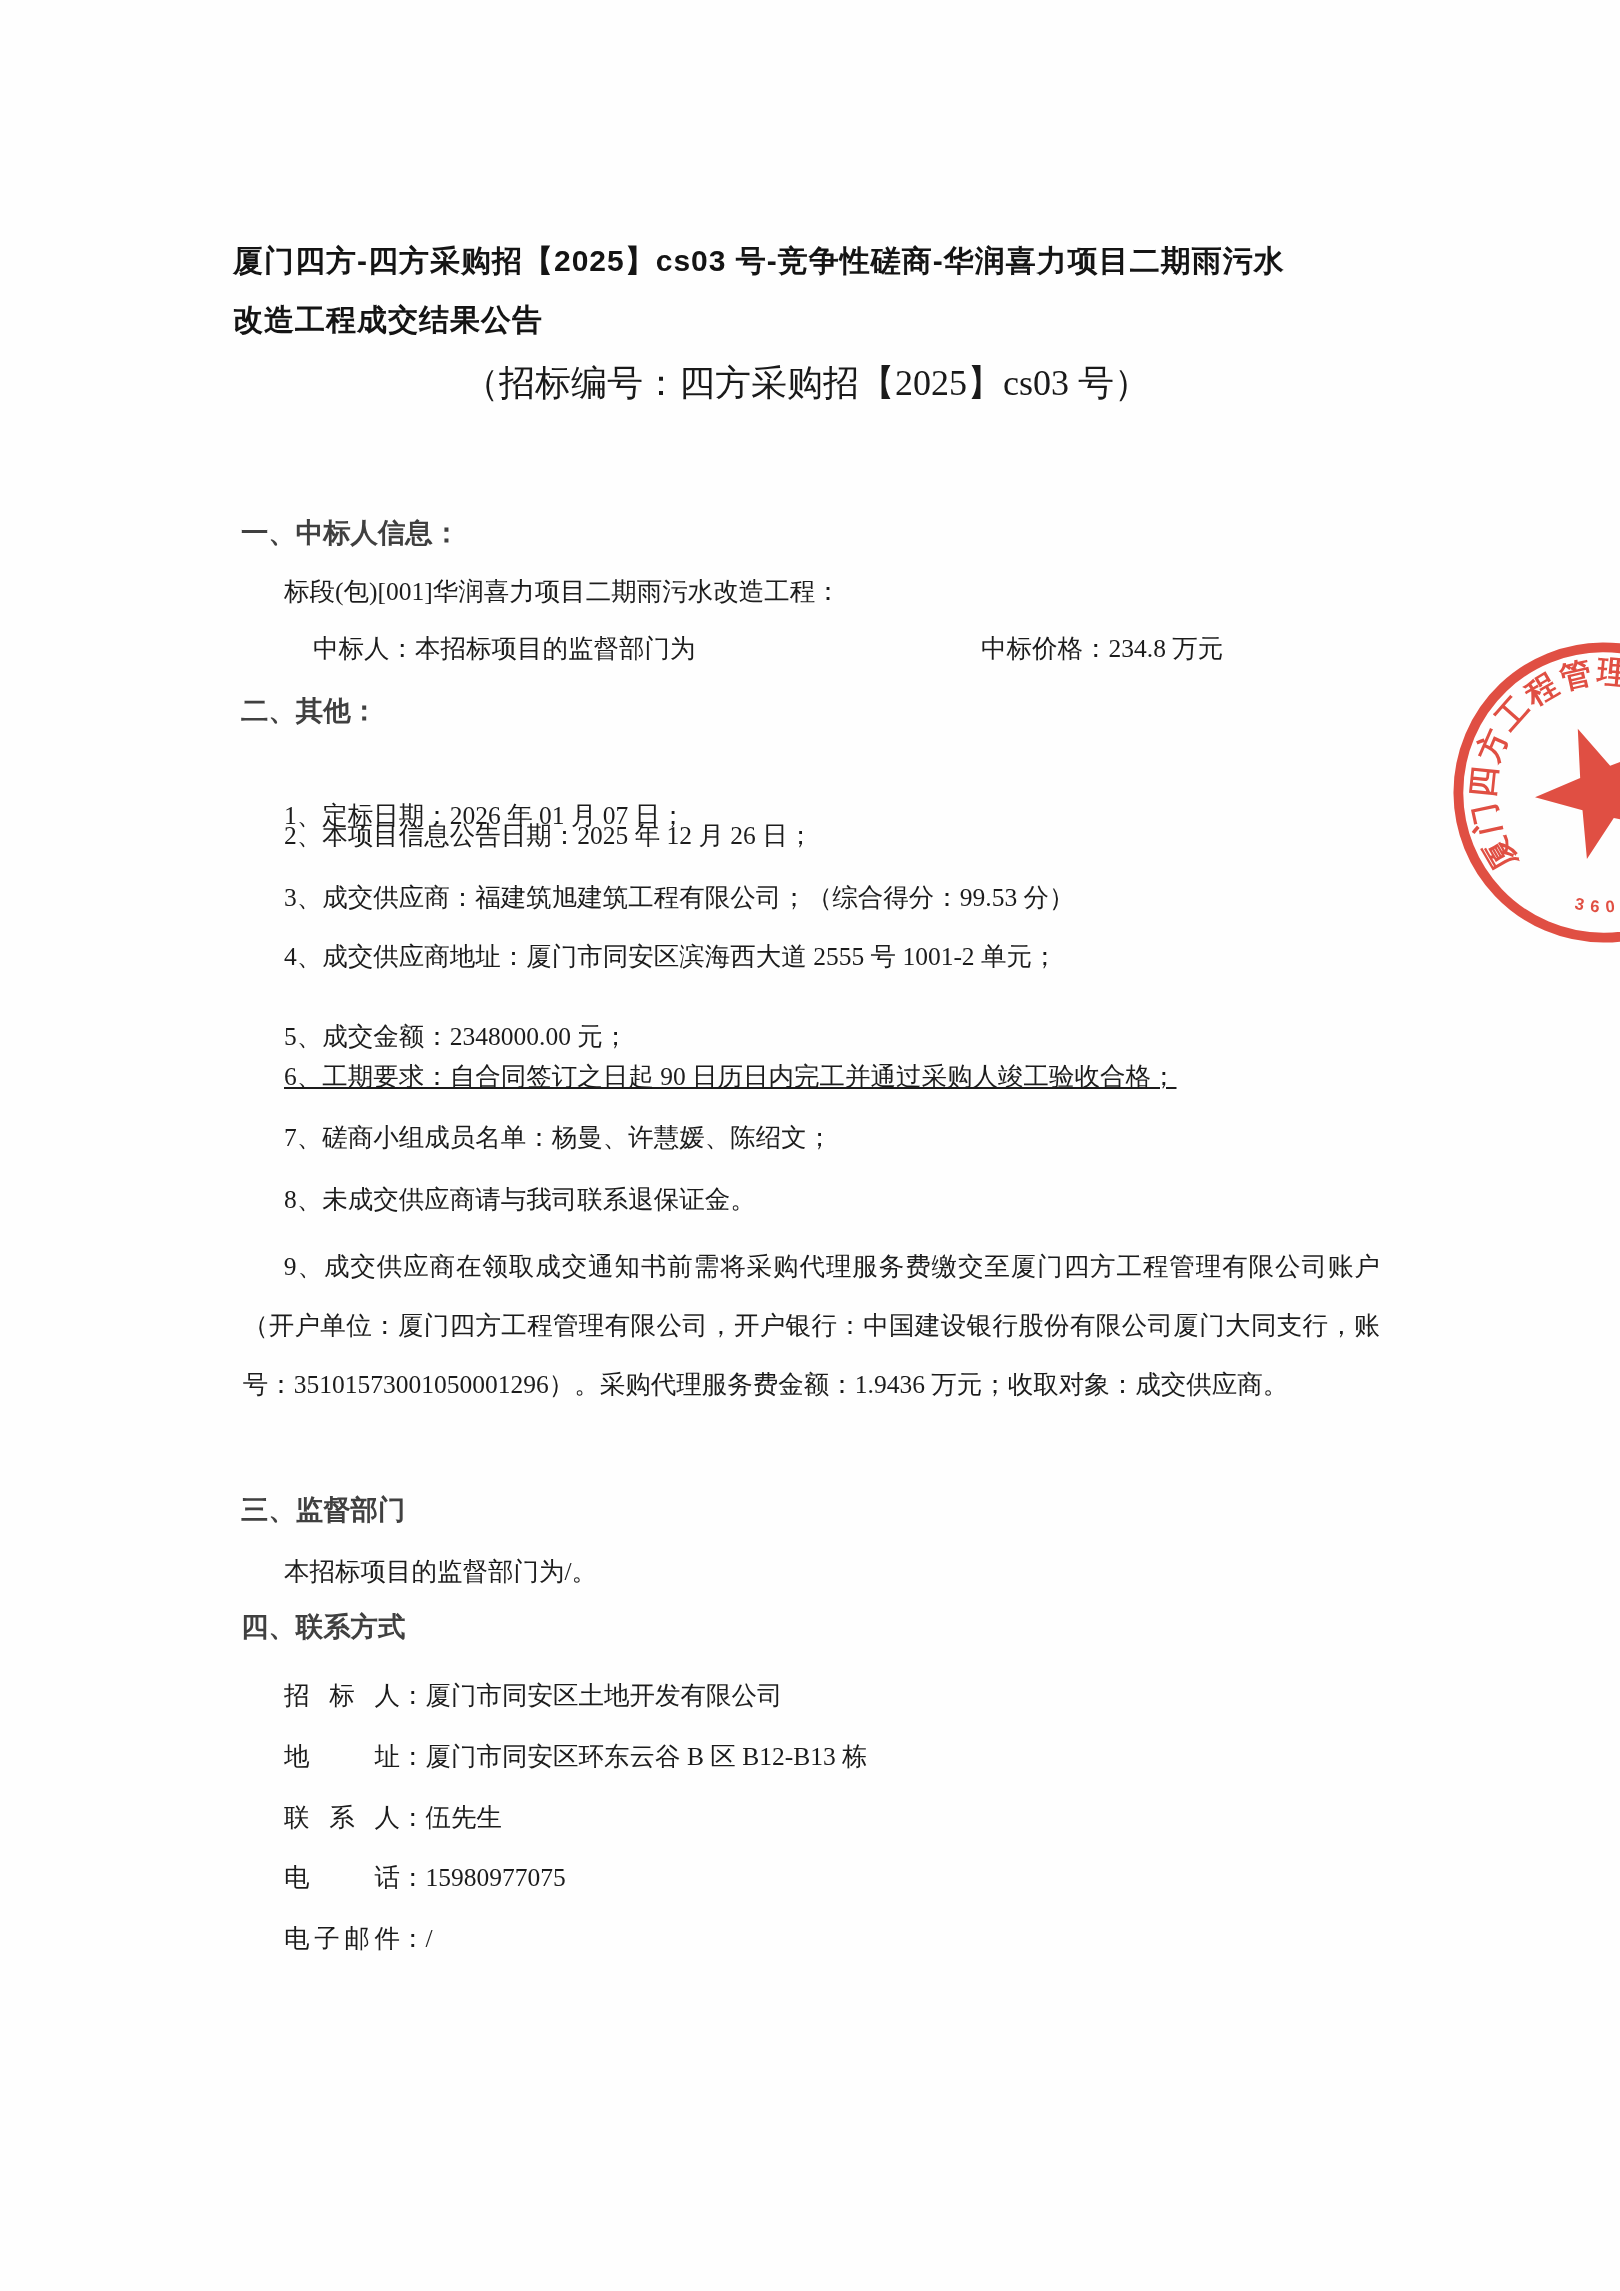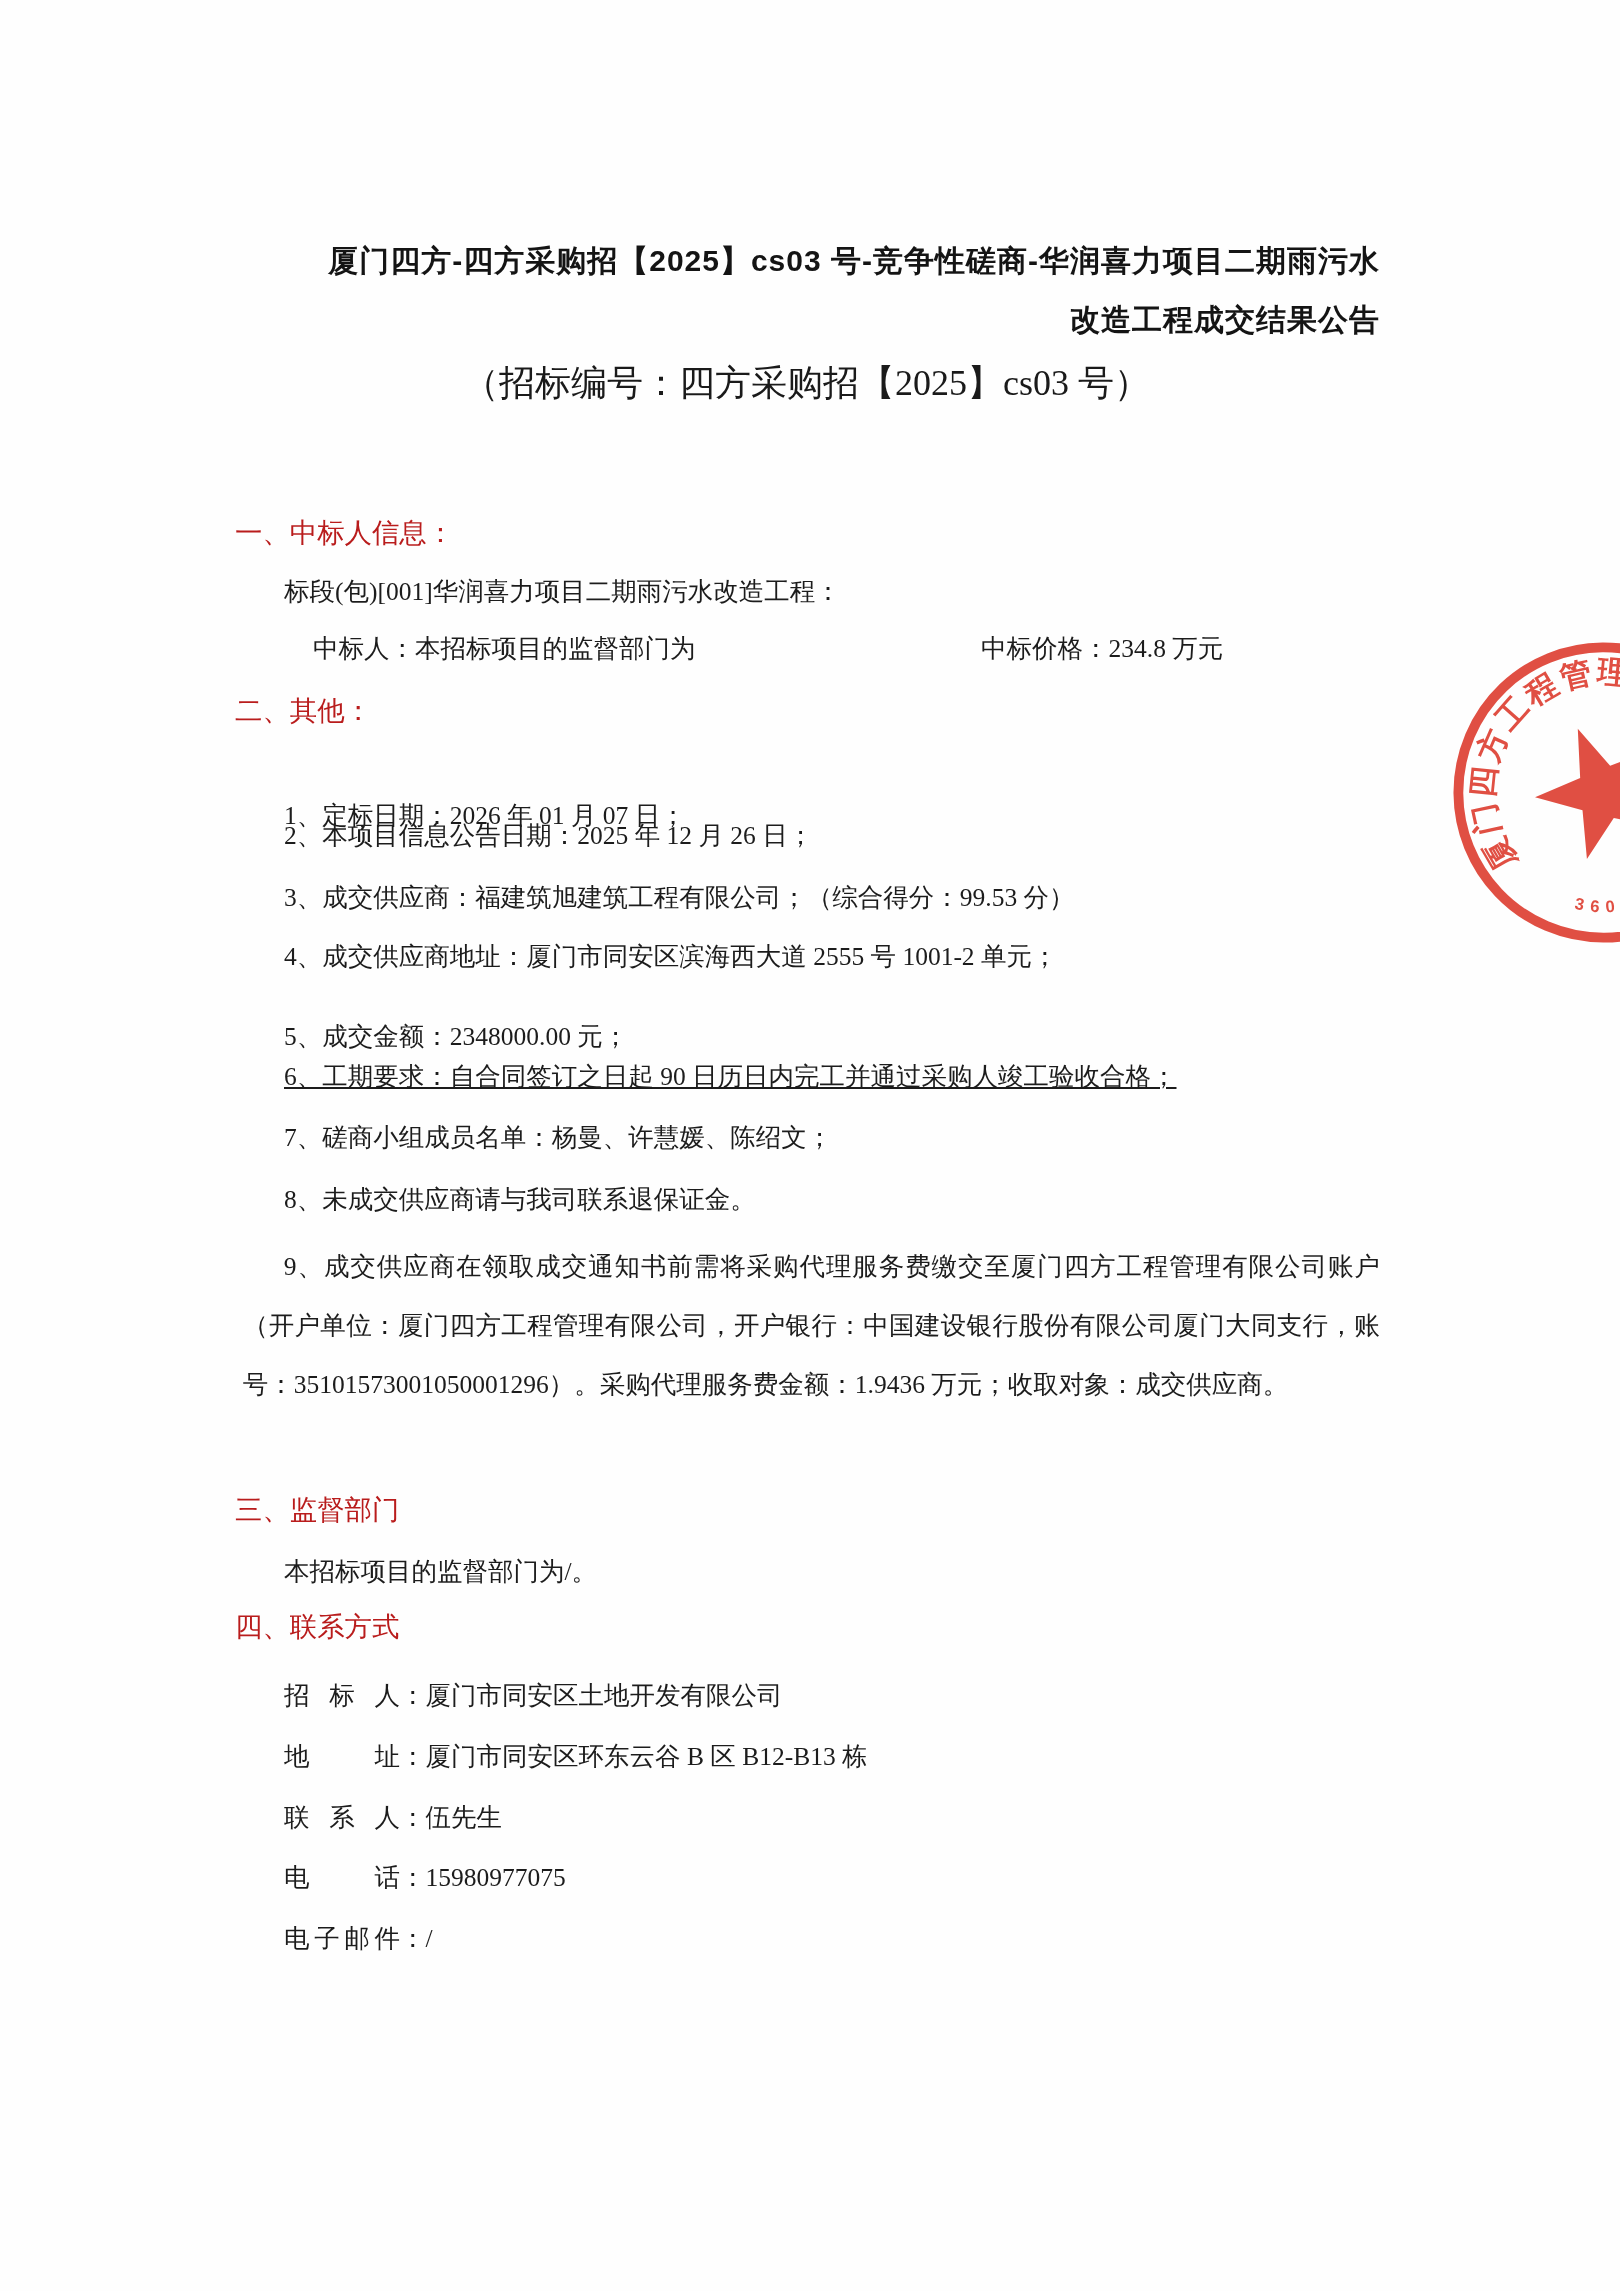--- a/index.html
+++ b/index.html
@@ -18,35 +18,35 @@
     left: 233px;
     top: 0;
     width: 1147px;
     height: 100%;
   }
   .line { position: absolute; left: 0; width: 100%; white-space: nowrap; }
   .title {
     font-family: "Liberation Sans", "DejaVu Sans", sans-serif;
     font-weight: bold;
     font-size: 30px;
-    text-align: right;
+    text-align: left;
     letter-spacing: 1px;
     color: #141414;
   }
   .subtitle {
     font-size: 36px;
     text-align: center;
     color: #1a1a1a;
   }
   .sec-heading {
     font-family: "Liberation Sans", "DejaVu Sans", sans-serif;
-    font-weight: normal;
+    font-weight: bold;
     font-size: 27.4px;
-    color: #b91c1c;
-    left: 2px;
+    color: #404040;
+    left: 8px;
   }
   .body-line { font-size: 25.5px; left: 51px; }
   .body-line-deep { font-size: 25.5px; left: 80px; }
   .para9 {
     position: absolute;
     left: 9.8px;
     width: 1137px;
     font-size: 25.5px;
     line-height: 59px;
     text-align: justify;

